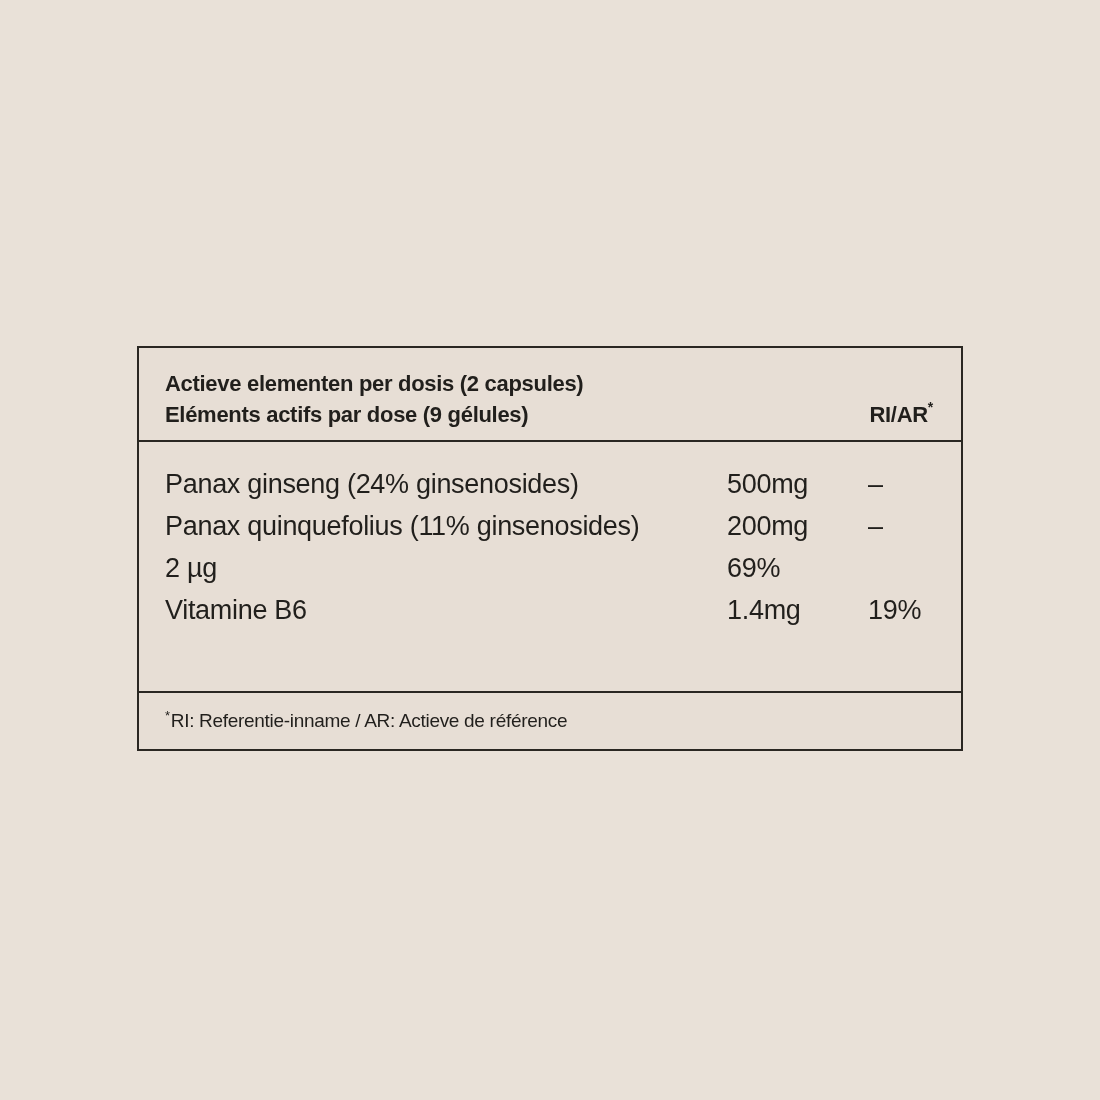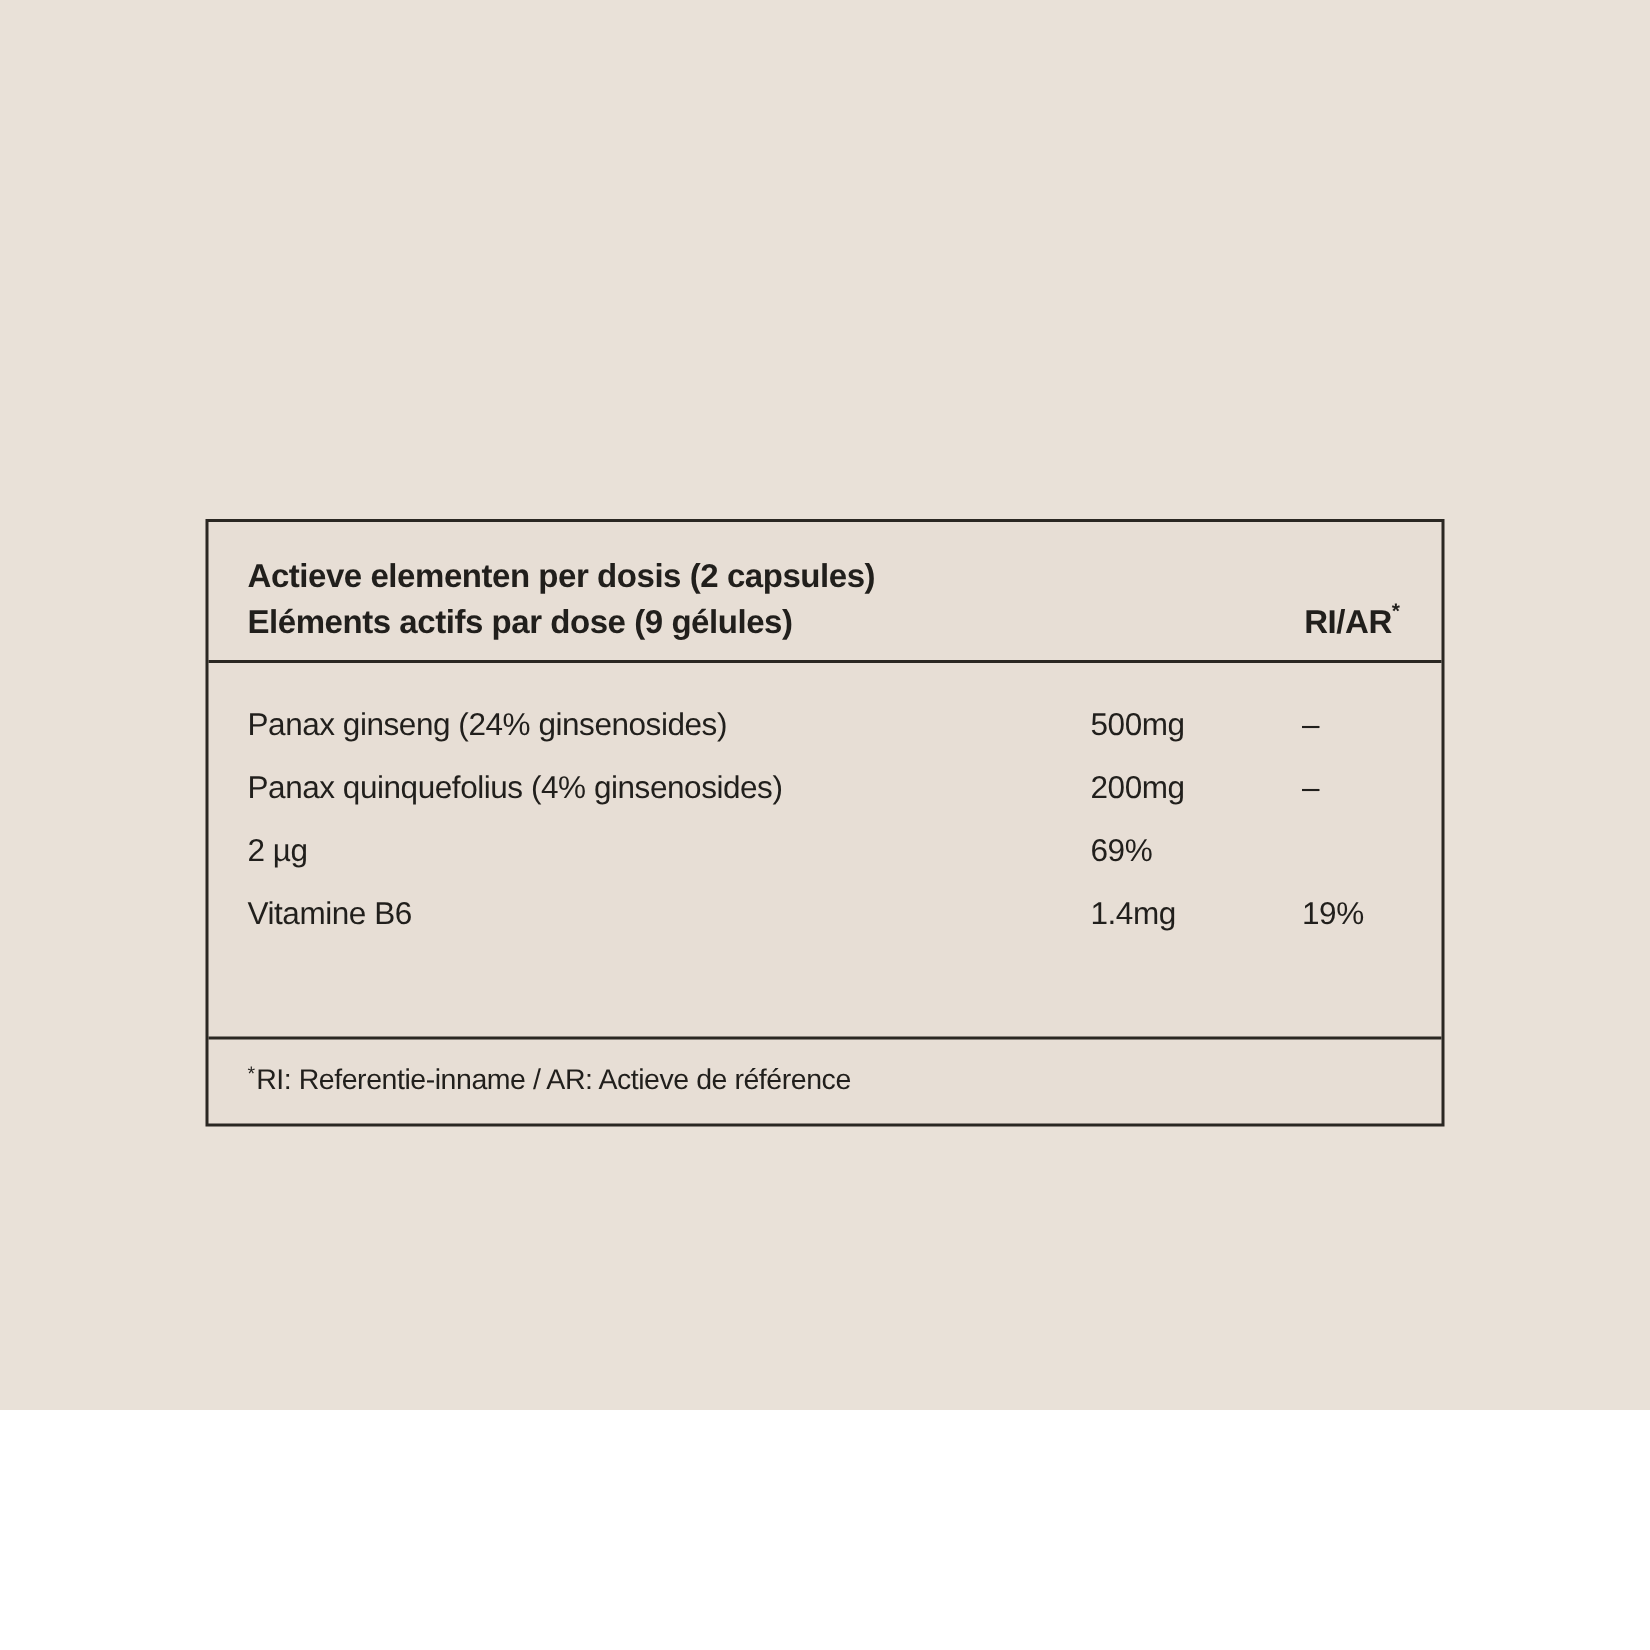--- a/index.html
+++ b/index.html
@@ -1,18 +1,18 @@
 <!DOCTYPE html>
 <html><head>
 <meta charset="utf-8">
 <style>
   html,body { margin:0; padding:0; }
   .page {
     position:relative;
-    width:1100px; height:940px;
+    width:1100px; height:1100px;
     background:#e9e1d8;
     font-family:"Liberation Sans", sans-serif;
     color:#211f1c;
     overflow:hidden;
   }
   .card {
     position:absolute;
     left:137px; top:346px;
     width:826px; height:405px;
     box-sizing:border-box;
@@ -41,21 +41,21 @@
     font-size:14px;
     position:relative;
     top:-2px;
     line-height:0;
   }
   
   .card-body {
     flex:1;
     box-sizing:border-box;
     padding:21px 0 0 26px;
-    font-size:21px;
+    font-size:27px;
     letter-spacing:-0.3px;
   }
   .row {
     display:grid;
     grid-template-columns:562px 141px 1fr;
     height:42px;
     align-items:center;
   }
   .cell { white-space:nowrap; }
   
@@ -93,21 +93,21 @@
       </div>
     </div>
 
     <div class="card-body">
       <div class="row">
         <div class="cell">Panax ginseng (24% ginsenosides)</div>
         <div class="cell">500mg</div>
         <div class="cell">–</div>
       </div>
       <div class="row">
-        <div class="cell">Panax quinquefolius (4% ginsenosides)</div>
+        <div class="cell">Panax quinquefolius (11% ginsenosides)</div>
         <div class="cell">200mg</div>
         <div class="cell">–</div>
       </div>
       <div class="row">
         <div class="cell">2 µg</div>
         <div class="cell">69%</div>
       </div>
       <div class="row">
         <div class="cell">Vitamine B6</div>
         <div class="cell">1.4mg</div>

